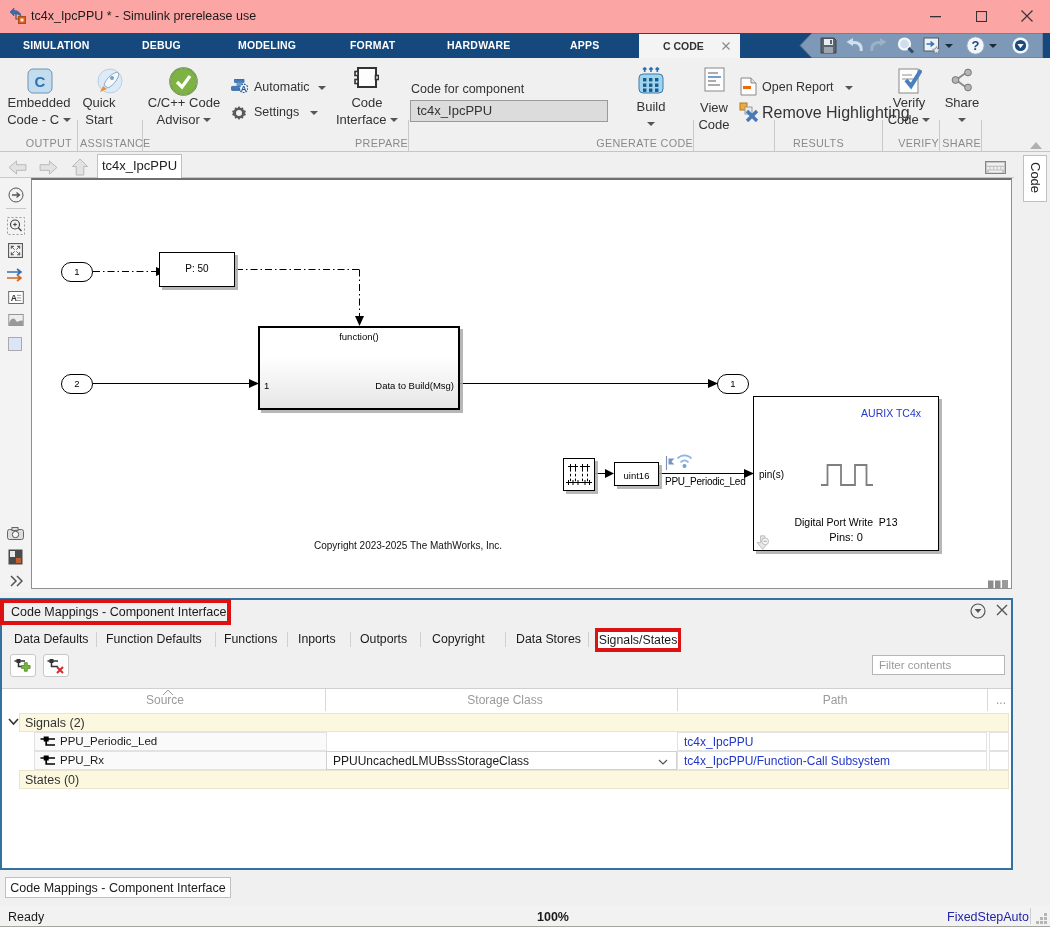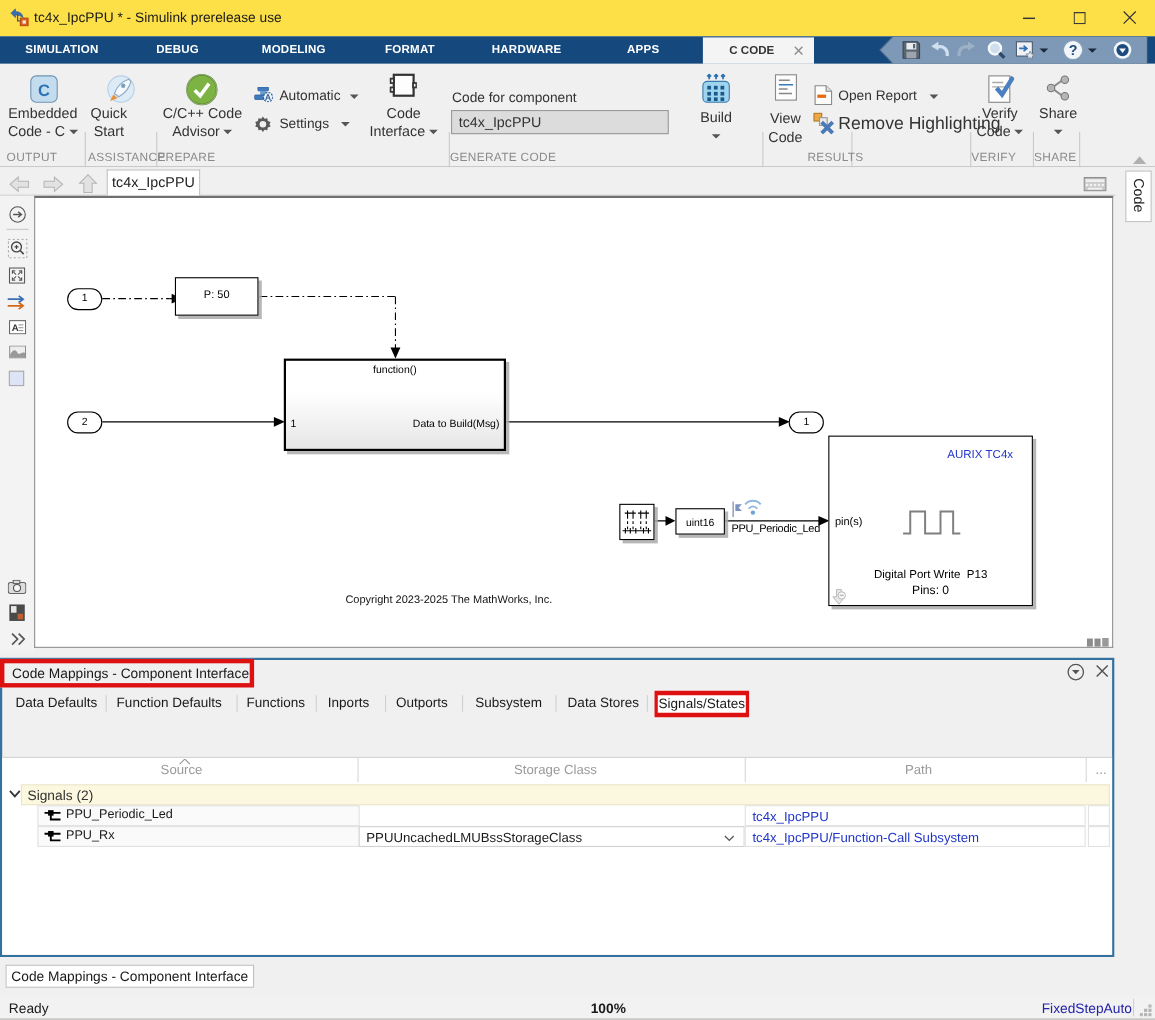--- a/index.html
+++ b/index.html
@@ -1,33 +1,33 @@
 <!DOCTYPE html>
 <html><head>
 <meta charset="utf-8">
 <style>
 * { margin:0; padding:0; box-sizing:border-box; }
 html,body { width:1050px; height:927px; overflow:hidden; }
 body { font-family:"Liberation Sans", sans-serif; position:relative; background:#f0f0f0; }
 .abs { position:absolute; }
 
 
-#titlebar { left:0; top:0; width:1050px; height:33px; background:#fde047; }
+#titlebar { left:0; top:0; width:1050px; height:33px; background:#fca5a5; }
 #title-text { left:31px; top:9px; font-size:12.5px; color:#1a1a1a; }
 .winbtn { top:0; width:46px; height:32px; display:flex; align-items:center; justify-content:center; }
 
 
 #tabbar { left:0; top:33px; width:1050px; height:25px; background:#15497e; }
 .mtab { position:absolute; top:0; height:25px; line-height:25px; color:#ffffff; font-size:10.5px; font-weight:bold; letter-spacing:0.2px; }
 #ccode-tab { position:absolute; left:639px; top:1px; width:101px; height:24px; background:#f4f4f4; color:#333; font-size:10.5px; font-weight:bold; text-align:left; line-height:24px; }
 
 
 #ribbon { left:0; top:58px; width:1050px; height:94px; background:#f0f0f0; border-bottom:1px solid #c5c5c5; }
 .sep { position:absolute; top:62px; width:1px; height:80px; background:#c9c9c9; }
-.seclabel { position:absolute; top:79px; height:14px; font-size:10.8px; color:#8a8a8a; text-align:left; letter-spacing:0.3px; }
+.seclabel { position:absolute; top:79px; height:14px; font-size:10.8px; color:#8a8a8a; text-align:right; letter-spacing:0.3px; }
 .rbtn-label { position:absolute; font-size:13px; color:#333; text-align:center; line-height:16.5px; }
 .rtext { position:absolute; font-size:12.5px; color:#333; }
 .dd { display:inline-block; width:0; height:0; border-left:4px solid transparent; border-right:4px solid transparent; border-top:4px solid #555; vertical-align:middle; }
 
 
 #breadcrumb { left:0; top:152px; width:1050px; height:26px; background:#f0f0f0; border-bottom:1px solid #c8c8c8; }
 #bc-tab { position:absolute; left:97px; top:2px; width:85px; height:24px; background:#ffffff; border:1px solid #c0c0c0; border-bottom:none; font-size:13px; color:#222; text-align:center; line-height:22px; }
 
 
 #editor { left:0; top:178px; width:1050px; height:414px; background:#f0f0f0; }
@@ -476,23 +476,40 @@
     <div class="abs" style="left:285px; top:6px; width:1px; height:15px; background:#d0d0d0;"></div>
     <div class="abs" style="left:348px; top:6px; width:1px; height:15px; background:#d0d0d0;"></div>
     <div class="abs" style="left:418px; top:6px; width:1px; height:15px; background:#d0d0d0;"></div>
     <div class="abs" style="left:503px; top:6px; width:1px; height:15px; background:#d0d0d0;"></div>
     <div class="abs" style="left:586px; top:6px; width:1px; height:15px; background:#d0d0d0;"></div>
     <div class="ptab" style="left:12px;">Data Defaults</div>
     <div class="ptab" style="left:104px;">Function Defaults</div>
     <div class="ptab" style="left:222px;">Functions</div>
     <div class="ptab" style="left:296px;">Inports</div>
     <div class="ptab" style="left:358px;">Outports</div>
-    <div class="ptab" style="left:430px;">Subsystem</div>
+    <div class="ptab" style="left:430px;">Copyright</div>
     <div class="ptab" style="left:514px;">Data Stores</div>
     <div class="ptab" style="left:593px; top:2px; width:86px; background:#fff; border-style:solid; border-color:#dd1111; border-width:4px 3px; height:24px; line-height:16px;">Signals/States</div>
+  </div>
+  <div id="ptoolbar">
+    <div class="tbtn" style="left:8px;">
+      <svg style="position:absolute; left:3px; top:3px;" width="18" height="16" viewBox="0 0 18 16">
+        <path d="M0.5 3 L11 3 M4.5 3 L4.5 8.5 L11 8.5" fill="none" stroke="#333" stroke-width="1.5"></path>
+        <rect x="2.5" y="1" width="4" height="4" fill="#333"></rect>
+        <path d="M12 6 L15 6 L15 9 L18 9 L18 12 L15 12 L15 15 L12 15 L12 12 L9 12 L9 9 L12 9 Z" fill="#7ab648" stroke="#4a8618" stroke-width="0.8" transform="translate(-1,-1) scale(0.95)"></path>
+      </svg>
+    </div>
+    <div class="tbtn" style="left:41px;">
+      <svg style="position:absolute; left:3px; top:3px;" width="18" height="16" viewBox="0 0 18 16">
+        <path d="M0.5 3 L11 3 M4.5 3 L4.5 8.5 L11 8.5" fill="none" stroke="#333" stroke-width="1.5"></path>
+        <rect x="2.5" y="1" width="4" height="4" fill="#333"></rect>
+        <path d="M10 9 L16 15 M16 9 L10 15" stroke="#d42a2a" stroke-width="2"></path>
+      </svg>
+    </div>
+    <div id="filterbox">Filter contents</div>
   </div>
   <div id="ptable">
     <svg class="abs" style="left:161px; top:1px;" width="10" height="5">
         <path d="M0 5 L5 0 L10 5" fill="none" stroke="#999"></path>
       </svg>
     <div class="hdr" style="left:63px; width:200px;">Source</div>
     <div class="hdr" style="left:403px; width:200px;">Storage Class</div>
     <div class="hdr" style="left:733px; width:200px;">Path</div>
     <div class="hdr" style="left:989px; width:20px;">...</div>
     <div class="abs" style="left:323px; top:0; width:1px; height:22px; background:#d8d8d8;"></div>
@@ -520,20 +537,21 @@
       <svg style="position:absolute; right:8px; top:7px;" width="10" height="6" viewBox="0 0 10 6">
           <path d="M1 1 L5 5 L9 1" fill="none" stroke="#555" stroke-width="1.2"></path>
         </svg>
     </div>
     <div class="datarow" style="left:675px; top:43px; width:310px; background:#ffffff;"></div>
     <div class="datarow" style="left:987px; top:43px; width:20px; background:#ffffff;"></div>
     <div class="pathtext" style="top:43px;">tc4x_IpcPPU</div>
     <div class="datarow" style="left:675px; top:62px; width:310px; background:#ffffff;"></div>
     <div class="datarow" style="left:987px; top:62px; width:20px; background:#ffffff;"></div>
     <div class="pathtext" style="top:62px;">tc4x_IpcPPU/Function-Call Subsystem</div>
+    <div class="grouprow" style="top:81px;">States (0)</div>
   </div>
 </div>
 
 <div class="abs" id="bottomtabs">
   <div id="bt-tab">Code Mappings - Component Interface</div>
 </div>
 
 <div class="abs" id="statusbar">
   <div class="abs" style="left:8px; top:5px;">Ready</div>
   <div class="abs" style="left:537px; top:5px;font-weight:bold;">100%</div>

